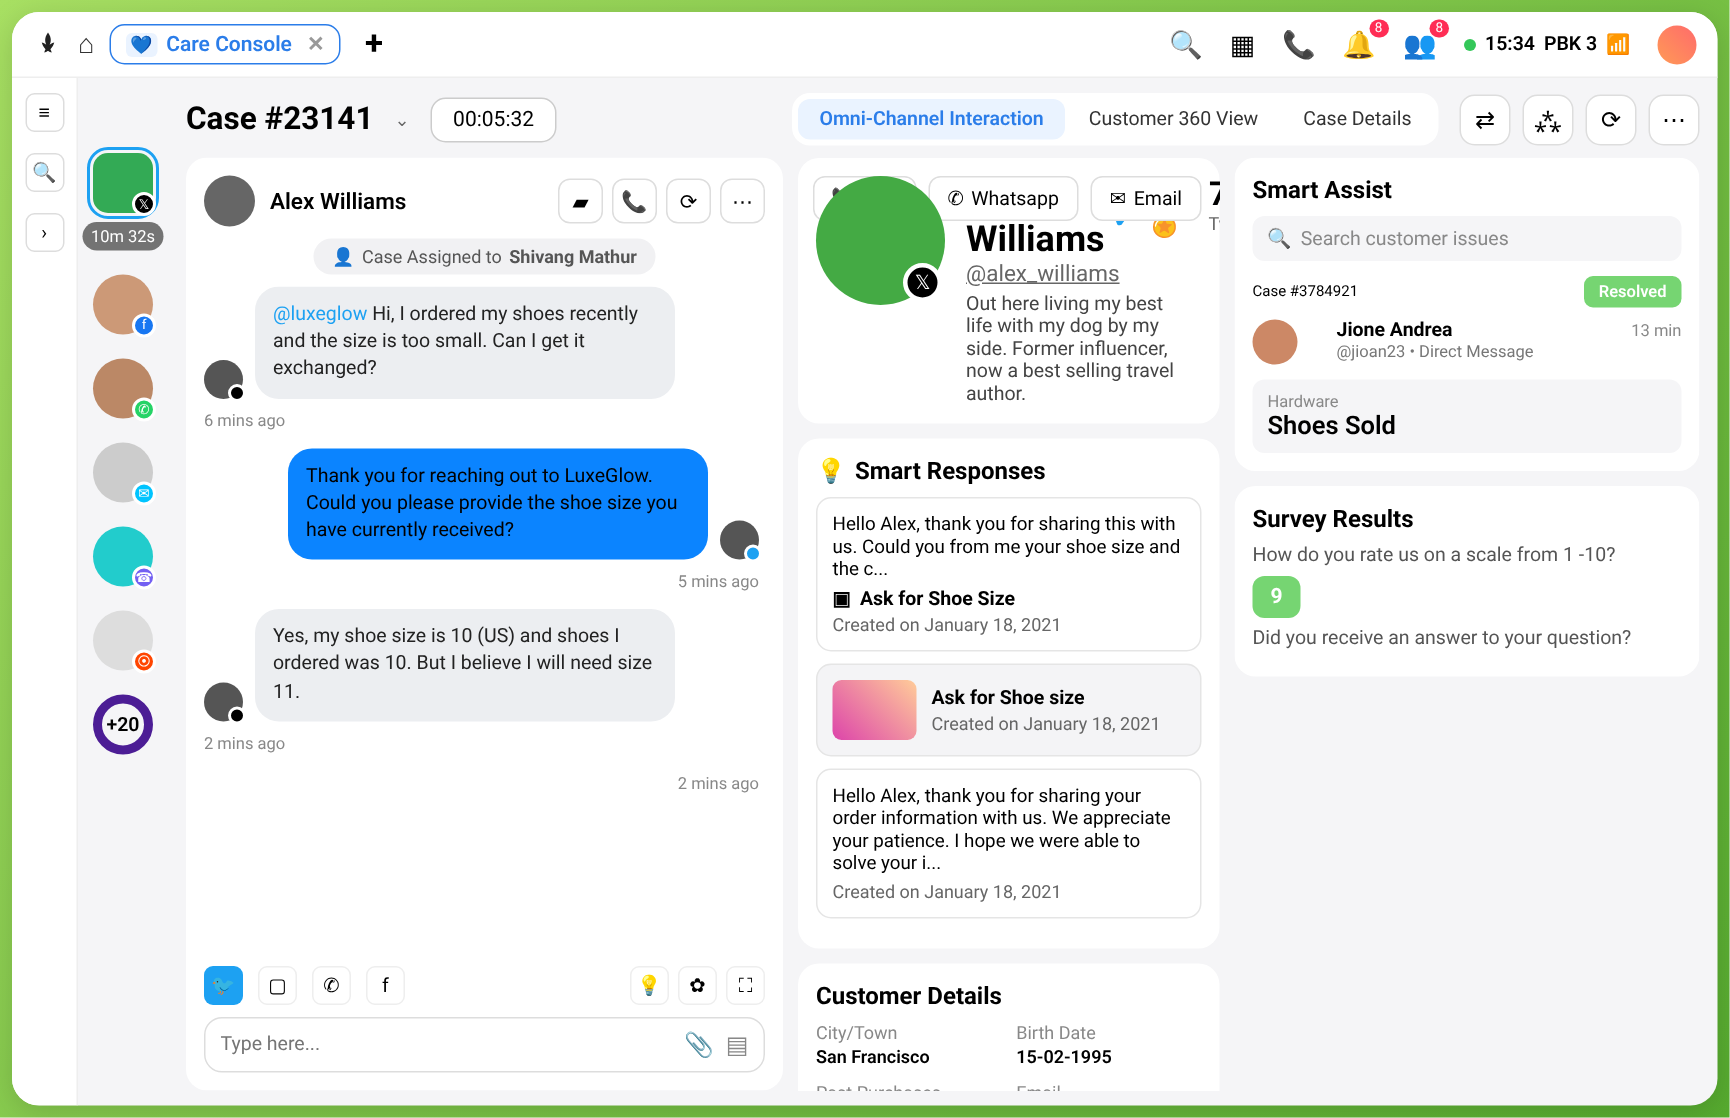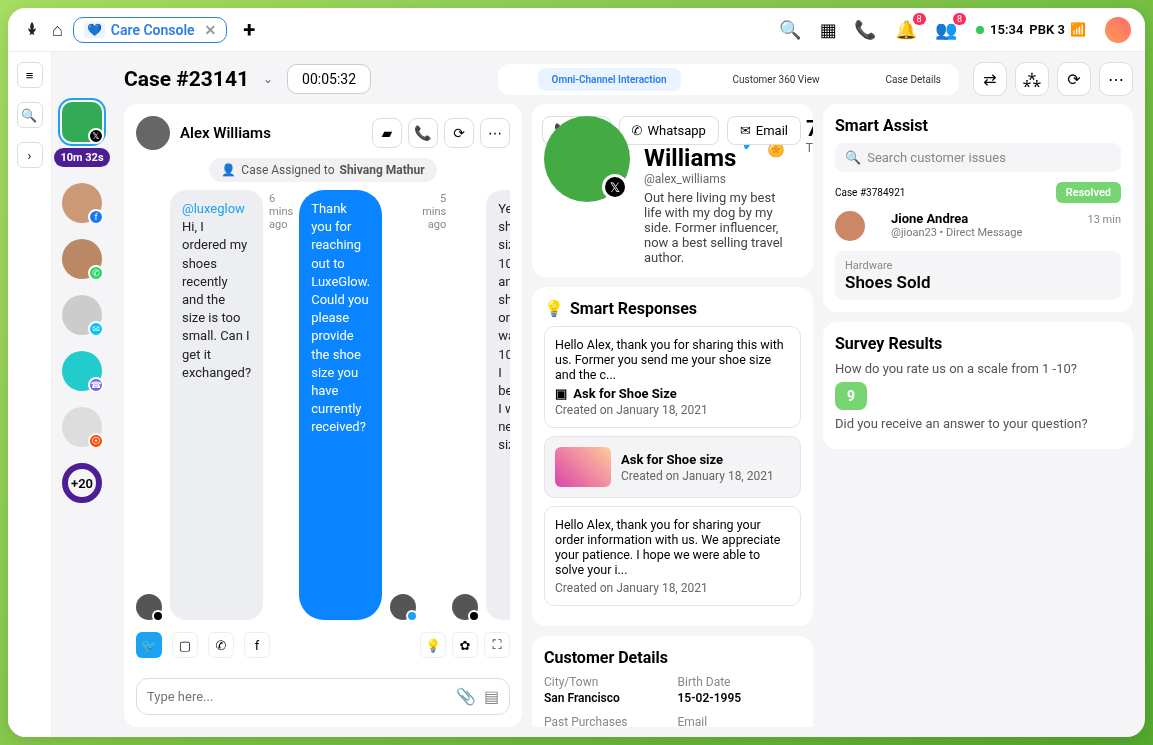--- a/index.html
+++ b/index.html
@@ -20,66 +20,66 @@
 .avatar-sm { width: 26px; height: 26px; border-radius: 50%; background: linear-gradient(45deg,#ff9a56,#ff6b6b); }
 
 .body-row { flex: 1; display: flex; overflow: hidden; }
 .rail { width: 44px; background: #fff; border-right: 1px solid #eee; display: flex; flex-direction: column; align-items: center; padding-top: 10px; gap: 14px; }
 .rail-icon { width: 26px; height: 26px; display:flex;align-items:center;justify-content:center;border:1px solid #ddd;border-radius:6px;font-size:13px;cursor:pointer; }
 
 .side-col { width: 60px; display:flex; flex-direction:column; align-items:center; padding-top:50px; gap:16px; position:relative; }
 .case-avatar { width:40px; height:40px; border-radius:50%; background:#888; position:relative; cursor:pointer; }
 .case-avatar.active { outline: 2px solid #1da1f2; outline-offset:2px; border-radius:10px; }
 .case-avatar .net { position:absolute; bottom:-2px; right:-2px; width:16px; height:16px; border-radius:50%; background:#000; border:2px solid #fff; font-size:9px; color:#fff; display:flex;align-items:center;justify-content:center; }
-.timer-badge { background:#4c1d95; color:#fff; font-size:11px; font-weight:700; padding:3px 6px; border-radius:10px; margin-top:-10px; }
+.timer-badge { background:#737373; color:#fff; font-size:11px; font-weight:400; padding:3px 6px; border-radius:10px; margin-top:-10px; }
 .more-count { border:6px solid #4c1d95; border-radius:50%; width:40px;height:40px;display:flex;align-items:center;justify-content:center;font-weight:600;font-size:13px; cursor:pointer; }
 
 .main { flex:1; padding: 10px 12px; overflow:hidden; display:flex; flex-direction:column; gap:8px; }
 .case-header { display:flex; align-items:center; gap:14px; }
 .case-title { font-size:21px; font-weight:700; }
 .chev { font-size:12px; color:#666; cursor:pointer; }
 .elapsed { border:1px solid #ccc; border-radius:10px; padding:6px 14px; font-size:14px; background:#fff; }
 .view-tabs { margin-left:auto; background:#fff; border-radius:12px; padding:4px; display:flex; gap:2px; }
-.view-tab { padding:6px 14px; font-size:10px; border-radius:8px; cursor:pointer; color:#333;margin-left:36px; }
+.view-tab { padding:6px 14px; font-size:13px; border-radius:8px; cursor:pointer; color:#333; }
 .view-tab.active { background:#eaf3ff; color:#2b7de9; font-weight:600; }
 .header-actions { display:flex; gap:8px; }
 .hicon { width:34px;height:34px;border:1px solid #ddd;border-radius:10px;background:#fff;display:flex;align-items:center;justify-content:center;cursor:pointer;font-size:16px; }
 
 .cols { flex:1; display:flex; gap:10px; overflow:hidden; }
 .card { background:#fff; border-radius:14px; padding:12px; }
 .chat-col { width:398px; display:flex; flex-direction:column; gap:8px; }
 .chat-head { display:flex; align-items:center; gap:10px; }
 .chat-head .av { width:34px;height:34px;border-radius:50%;background:#666; }
 .chat-head .name { font-weight:600; font-size:15px; }
 .chat-head .icons { margin-left:auto; display:flex; gap:6px; }
 .cicon { width:30px;height:30px;border:1px solid #ddd;border-radius:8px;display:flex;align-items:center;justify-content:center;font-size:14px;cursor:pointer; }
 .assign-pill { align-self:center; background:#f1f1f3; border-radius:14px; padding:5px 12px; font-size:12px; color:#555; display:flex;align-items:center;gap:5px; }
-.messages { flex:1; overflow-y:auto; display:flex; gap:6px; padding-right:4px; }
+.messages { flex:1; overflow-y:auto; display:flex; flex-direction:column; gap:6px; padding-right:4px; }
 .msg-row { display:flex; gap:8px; }
 .msg-row.out { justify-content:flex-end; }
 .bubble { max-width:280px; padding:10px 12px; border-radius:16px; font-size:13px; line-height:1.4; }
 .bubble.in { background:#eceef1; color:#222; }
-.bubble.out { background:#0b84ff; color:#ffffff;border-radius:25px; }
+.bubble.out { background:#0b84ff; color:#000000; }
 .ts { font-size:11px; color:#888; margin:2px 0 6px; }
 .ts.right { text-align:right; }
 .msg-av { width:26px;height:26px;border-radius:50%;background:#555; align-self:flex-end; flex-shrink:0; position:relative; }
 .msg-av .b { position:absolute; bottom:-2px; right:-2px; width:12px;height:12px;border-radius:50%;background:#1da1f2;border:2px solid #fff; }
-.composer { border:1px solid #ddd; border-radius:12px; padding:8px 10px; display:flex; gap:8px;margin-top:12px; }
+.composer { border:1px solid #ddd; border-radius:12px; padding:8px 10px; display:flex; gap:8px; }
 .composer input { flex:1; border:none; outline:none; font-size:13px; }
 .comp-row { display:flex; gap:10px; align-items:center; margin-top:4px; }
 .soc { width:26px;height:26px;border-radius:6px;display:flex;align-items:center;justify-content:center;font-size:13px;cursor:pointer;border:1px solid #eee; }
 .soc.tw { background:#1da1f2;color:#fff;border:none; }
 
 .mid-col { flex:1; display:flex; flex-direction:column; gap:10px; overflow-y:auto; }
 .profile-card { display:flex; gap:14px; }
 .big-av { width:86px;height:86px;border-radius:50%;background:#4a4; position:relative; flex-shrink:0; }
 .big-av .net { position:absolute; bottom:2px; right:2px; width:26px;height:26px;border-radius:50%;background:#000;border:3px solid #fff;color:#fff;display:flex;align-items:center;justify-content:center;font-size:13px; }
 .prof-name { font-size:24px; font-weight:700; display:flex;align-items:center;gap:6px; }
 .verif { color:#1da1f2; font-size:16px; }
-.handle { color:#666; font-size:12px; }
+.handle { color:#666; font-size:15px;text-decoration:underline; }
 .bio { font-size:13px; color:#444; margin-top:4px; max-width:250px; }
 .stats { margin-left:auto; display:flex; gap:24px; text-align:center; }
 .stat-val { font-size:22px; font-weight:700; }
 .stat-lab { font-size:12px; color:#666; }
 .contact-btns { display:flex; gap:8px; position:absolute; top:12px; right:12px; }
 .cbtn { border:1px solid #ddd; border-radius:8px; padding:6px 12px; font-size:13px; background:#fff; cursor:pointer; display:flex;align-items:center;gap:5px; }
 .profile-wrap { position:relative; }
 
 .sec-title { font-size:16px; font-weight:700; display:flex;align-items:center;gap:6px; margin-bottom:8px; }
 .resp-card { border:1px solid #e5e5e5; border-radius:10px; padding:10px; margin-bottom:8px; font-size:12.5px; }
@@ -278,21 +278,21 @@
               </div>
             </div>
           </div>
 
           <div class="card">
             <div class="sec-title">
                 <span>💡</span>
                 <span>Smart Responses</span>
               </div>
             <div class="resp-card">
-              <div>Hello Alex, thank you for sharing this with us. Former you send me your shoe size and the c...</div>
+              <div>Hello Alex, thank you for sharing this with us. Could you from me your shoe size and the c...</div>
               <div class="resp-title">
                   <span>▣</span>
                   <span>Ask for Shoe Size</span>
                 </div>
               <div class="resp-date">Created on January 18, 2021</div>
             </div>
             <div class="resp-card sel" style="display:flex;gap:10px;align-items:center">
               <div class="resp-thumb"></div>
               <div>
                   <div class="resp-title" style="margin-top:0">

